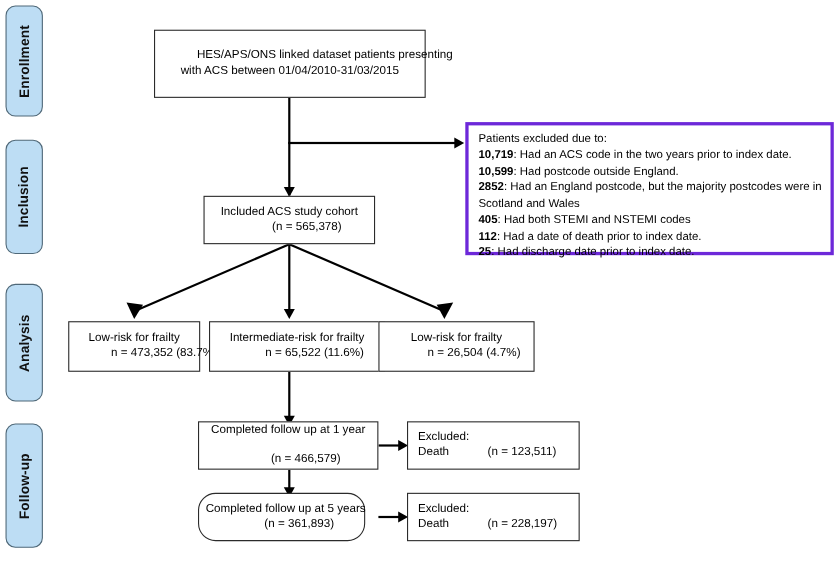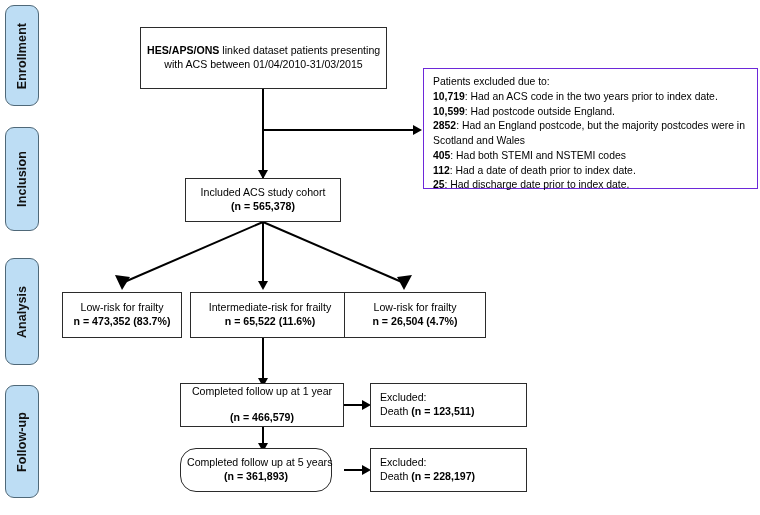--- a/index.html
+++ b/index.html
@@ -56,29 +56,30 @@
   .fbox .line {
     font-size: 10.6px;
     line-height: 1.32;
     text-align: center;
     white-space: nowrap;
   }
   .fbox.left-align .line {
     text-align: left;
     white-space: normal;
   }
-  .fbox .line b { font-weight: bold; }
+  .fbox .line b { font-weight: normal; margin-left: 32px; }
 
   
   .listbox {
     position: absolute;
     box-sizing: border-box;
     background: #ffffff;
-    border: 1px solid #6d28d9;
+    border: 3px solid #6d28d9;
     padding: 6px 8px 5px 9px;
+    margin-top: 43px;
   }
   .listbox .line {
     font-size: 10.4px;
     line-height: 1.42;
     text-align: left;
   }
 
   
   .conn {
     position: absolute;

